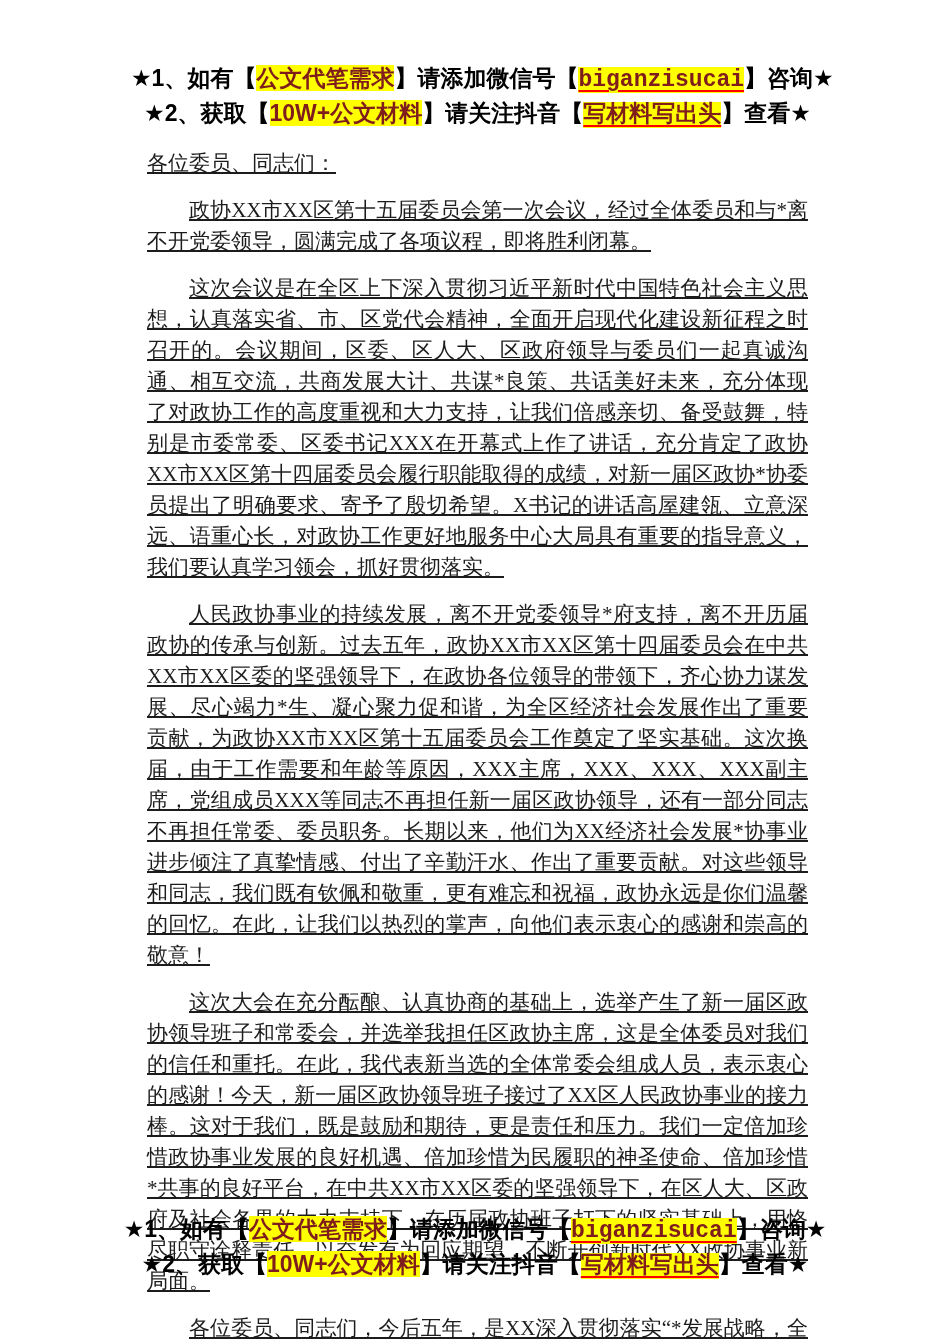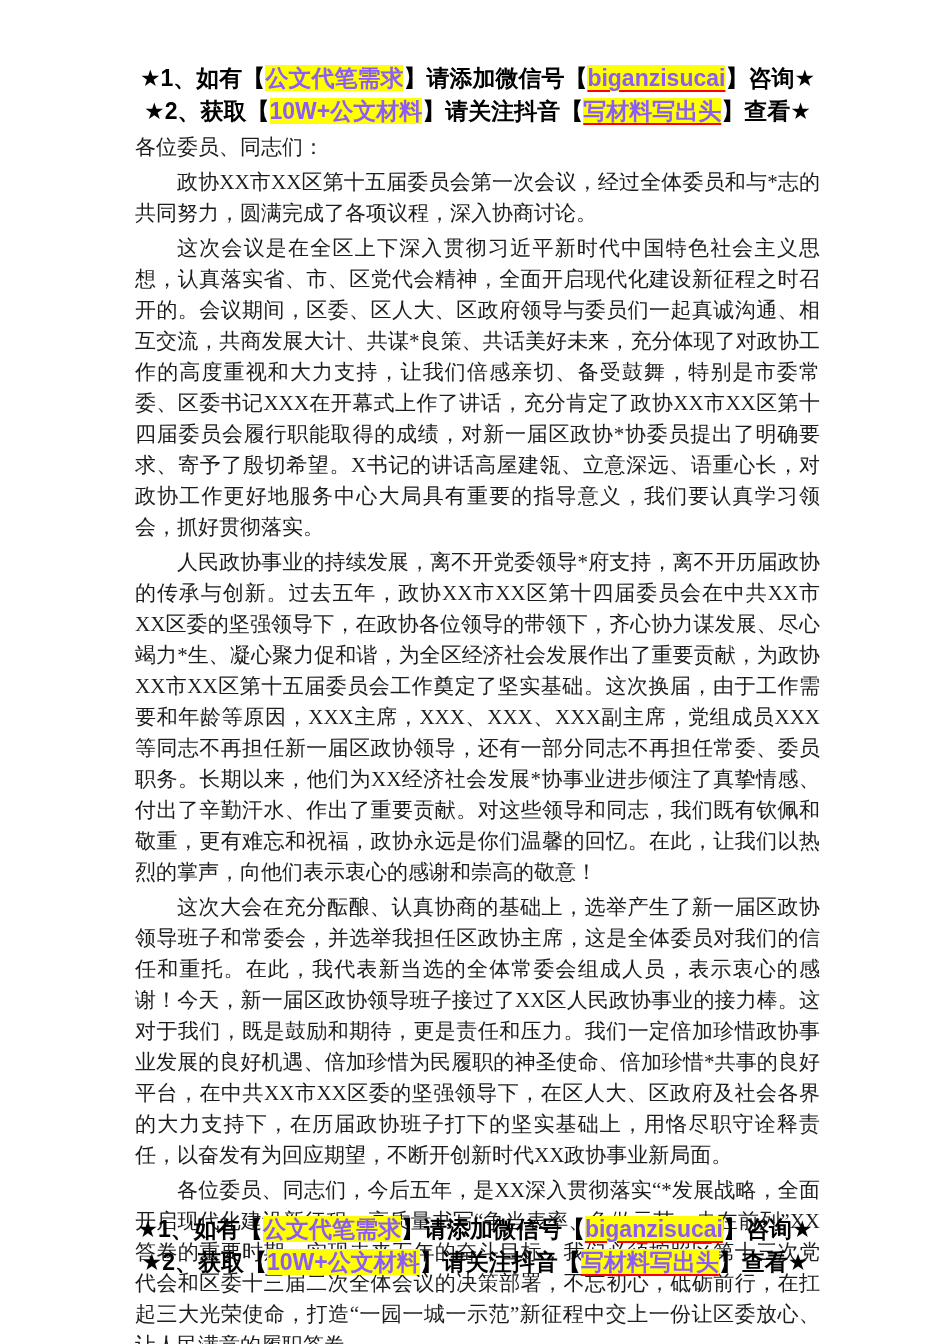--- a/index.html
+++ b/index.html
@@ -22,58 +22,59 @@
     color: #000000;
     white-space: nowrap;
   }
   .promo-footer {
     position: absolute;
     left: 0;
     right: 0;
     top: 1213px;
   }
   .hl { background: #ffff00; }
-  .red { color: #8b5cf6; }
+  .red { color: #7f1d1d; }
   .u {
     text-decoration-thickness: 2px;
     text-underline-offset: 4px;
   }
   .ru {
     text-decoration: underline;
     text-decoration-color: #ff0000;
     text-decoration-thickness: 2px;
     text-underline-offset: 4px;
+    font-family: Liberation Mono, monospace;
   }
   .doc {
     margin-top: 3px;
     font-size: 21px;
     line-height: 31px;
     color: #1c1c1c;
     text-align: justify;
   }
-  .doc p { margin: 4px; }
+  .doc p { margin: 16px; text-decoration: underline; }
   .para { text-indent: 2em; }
 </style>
 </head>
 <body>
 
 <div class="page">
 
   <div class="promo">
     <div>
       <span>★1、如有【</span><span class="hl red">公文代笔需求</span><span>】请</span><span class="u">添加</span><span>微信号【</span><span class="hl red ru">biganzisucai</span><span>】咨询★</span>
     </div>
     <div>
       <span>★2、获取【</span><span class="hl red">10W+公文材料</span><span>】请</span><span class="u">关注</span><span>抖音【</span><span class="hl red ru">写材料写出头</span><span>】查看★</span>
     </div>
   </div>
 
   <div class="doc">
     <p>各位委员、同志们：</p>
-    <p class="para">政协XX市XX区第十五届委员会第一次会议，经过全体委员和与*志的共同努力，圆满完成了各项议程，深入协商讨论。</p>
+    <p class="para">政协XX市XX区第十五届委员会第一次会议，经过全体委员和与*离不开党委领导，圆满完成了各项议程，即将胜利闭幕。</p>
     <p class="para">这次会议是在全区上下深入贯彻习近平新时代中国特色社会主义思想，认真落实省、市、区党代会精神，全面开启现代化建设新征程之时召开的。会议期间，区委、区人大、区政府领导与委员们一起真诚沟通、相互交流，共商发展大计、共谋*良策、共话美好未来，充分体现了对政协工作的高度重视和大力支持，让我们倍感亲切、备受鼓舞，特别是市委常委、区委书记XXX在开幕式上作了讲话，充分肯定了政协XX市XX区第十四届委员会履行职能取得的成绩，对新一届区政协*协委员提出了明确要求、寄予了殷切希望。X书记的讲话高屋建瓴、立意深远、语重心长，对政协工作更好地服务中心大局具有重要的指导意义，我们要认真学习领会，抓好贯彻落实。</p>
     <p class="para">人民政协事业的持续发展，离不开党委领导*府支持，离不开历届政协的传承与创新。过去五年，政协XX市XX区第十四届委员会在中共XX市XX区委的坚强领导下，在政协各位领导的带领下，齐心协力谋发展、尽心竭力*生、凝心聚力促和谐，为全区经济社会发展作出了重要贡献，为政协XX市XX区第十五届委员会工作奠定了坚实基础。这次换届，由于工作需要和年龄等原因，XXX主席，XXX、XXX、XXX副主席，党组成员XXX等同志不再担任新一届区政协领导，还有一部分同志不再担任常委、委员职务。长期以来，他们为XX经济社会发展*协事业进步倾注了真挚情感、付出了辛勤汗水、作出了重要贡献。对这些领导和同志，我们既有钦佩和敬重，更有难忘和祝福，政协永远是你们温馨的回忆。在此，让我们以热烈的掌声，向他们表示衷心的感谢和崇高的敬意！</p>
     <p class="para">这次大会在充分酝酿、认真协商的基础上，选举产生了新一届区政协领导班子和常委会，并选举我担任区政协主席，这是全体委员对我们的信任和重托。在此，我代表新当选的全体常委会组成人员，表示衷心的感谢！今天，新一届区政协领导班子接过了XX区人民政协事业的接力棒。这对于我们，既是鼓励和期待，更是责任和压力。我们一定倍加珍惜政协事业发展的良好机遇、倍加珍惜为民履职的神圣使命、倍加珍惜*共事的良好平台，在中共XX市XX区委的坚强领导下，在区人大、区政府及社会各界的大力支持下，在历届政协班子打下的坚实基础上，用恪尽职守诠释责任，以奋发有为回应期望，不断开创新时代XX政协事业新局面。</p>
     <p class="para">各位委员、同志们，今后五年，是XX深入贯彻落实“*发展战略，全面开启现代化建设新征程，高质量书写“争当表率、争做示范、走在前列”XX答卷的重要时期。实现未来五年的奋斗目标，我们必须按照区第十三次党代会和区委十三届二次全体会议的决策部署，不忘初心，砥砺前行，在扛起三大光荣使命，打造“一园一城一示范”新征程中交上一份让区委放心、让人民满意的履职答卷。</p>
   </div>
 
   <div class="promo promo-footer">
     <div>
       <span>★1、如有【</span><span class="hl red">公文代笔需求</span><span>】请</span><span class="u">添加</span><span>微信号【</span><span class="hl red ru">biganzisucai</span><span>】咨询★</span>
     </div>

